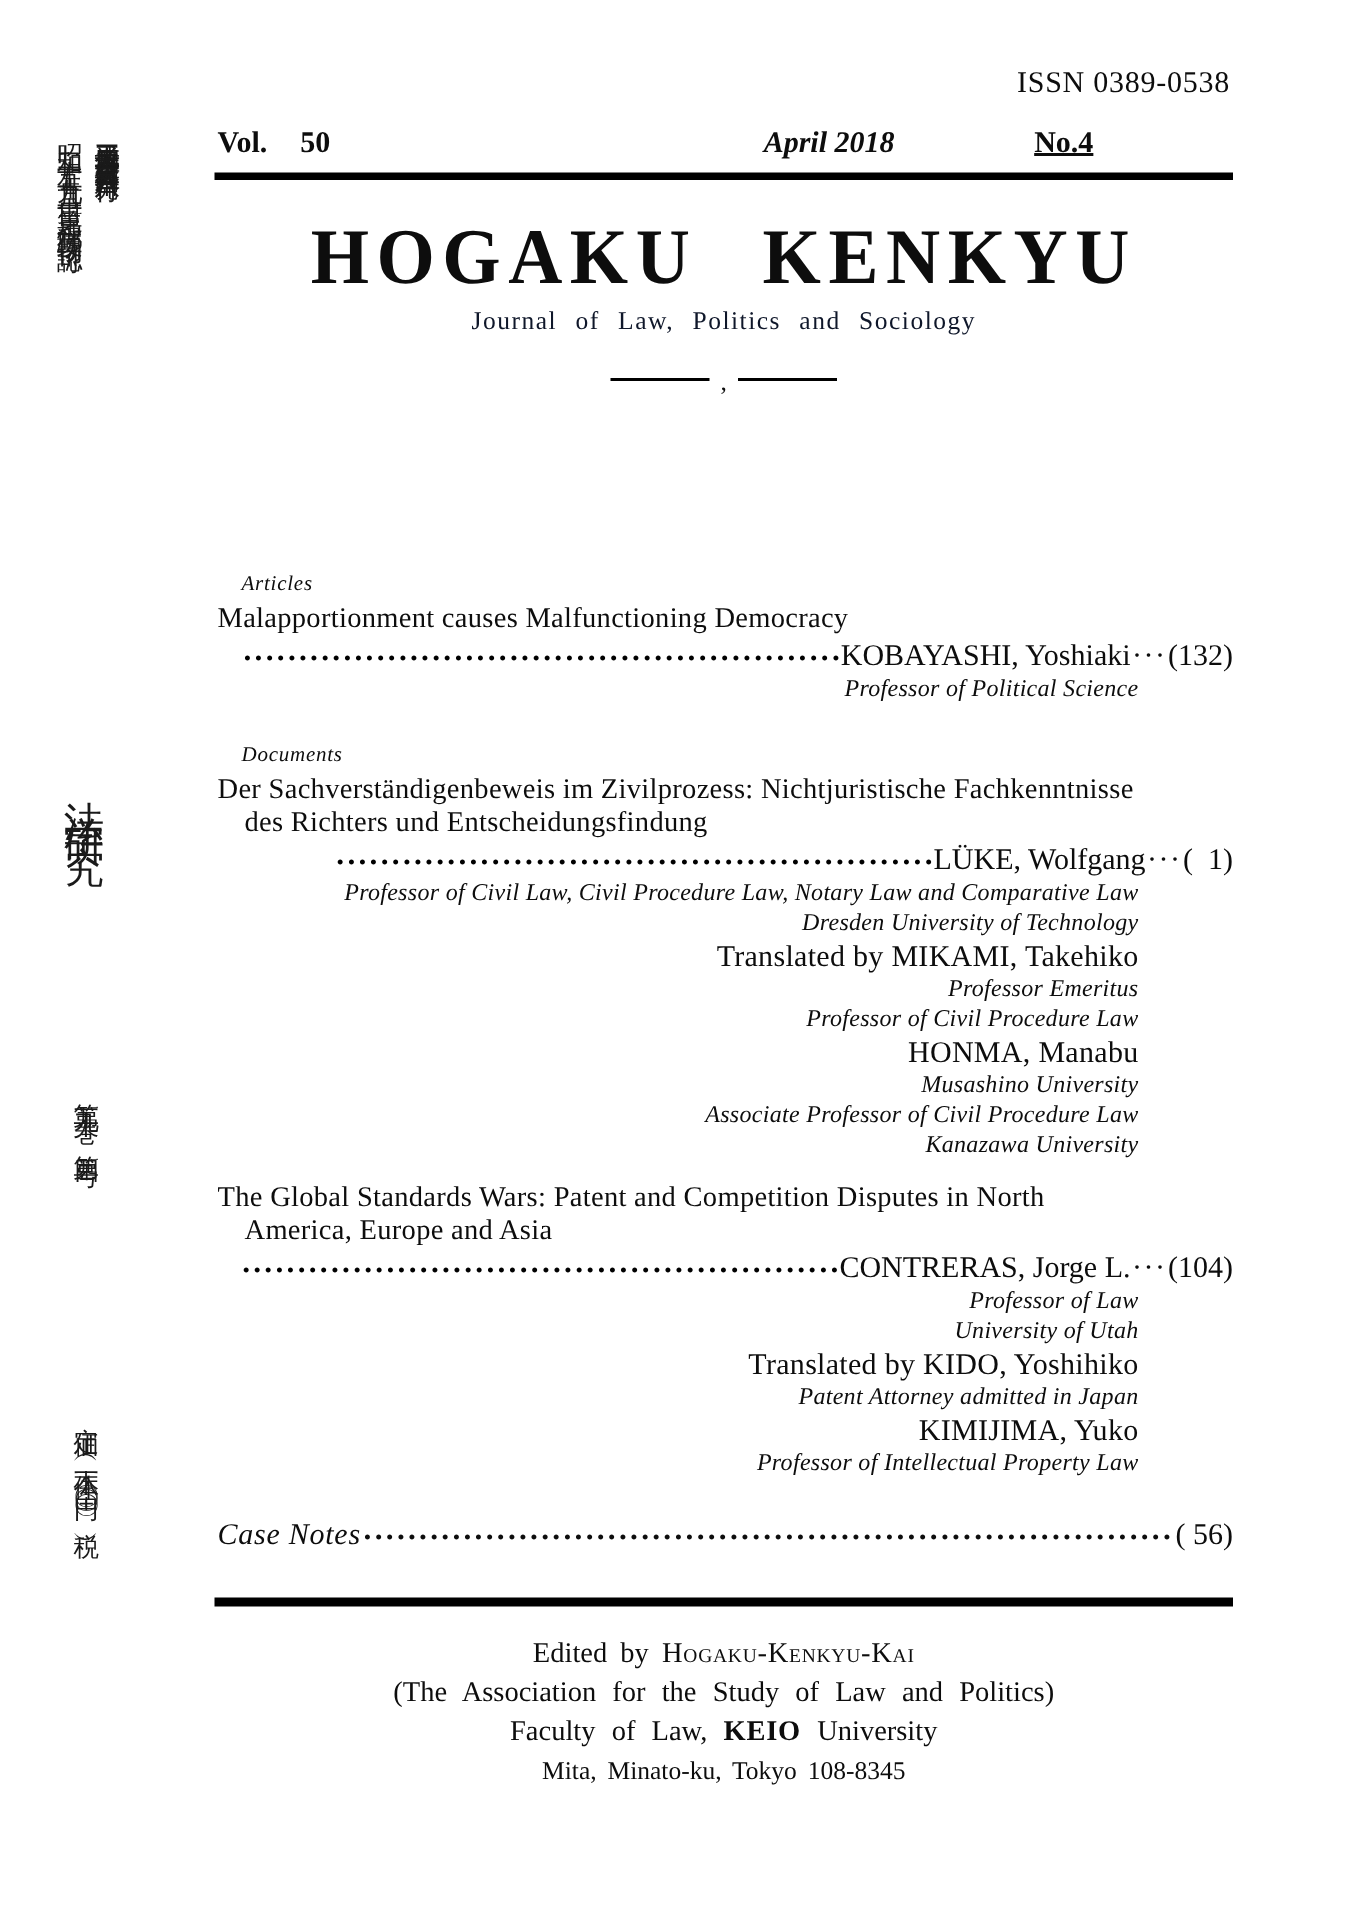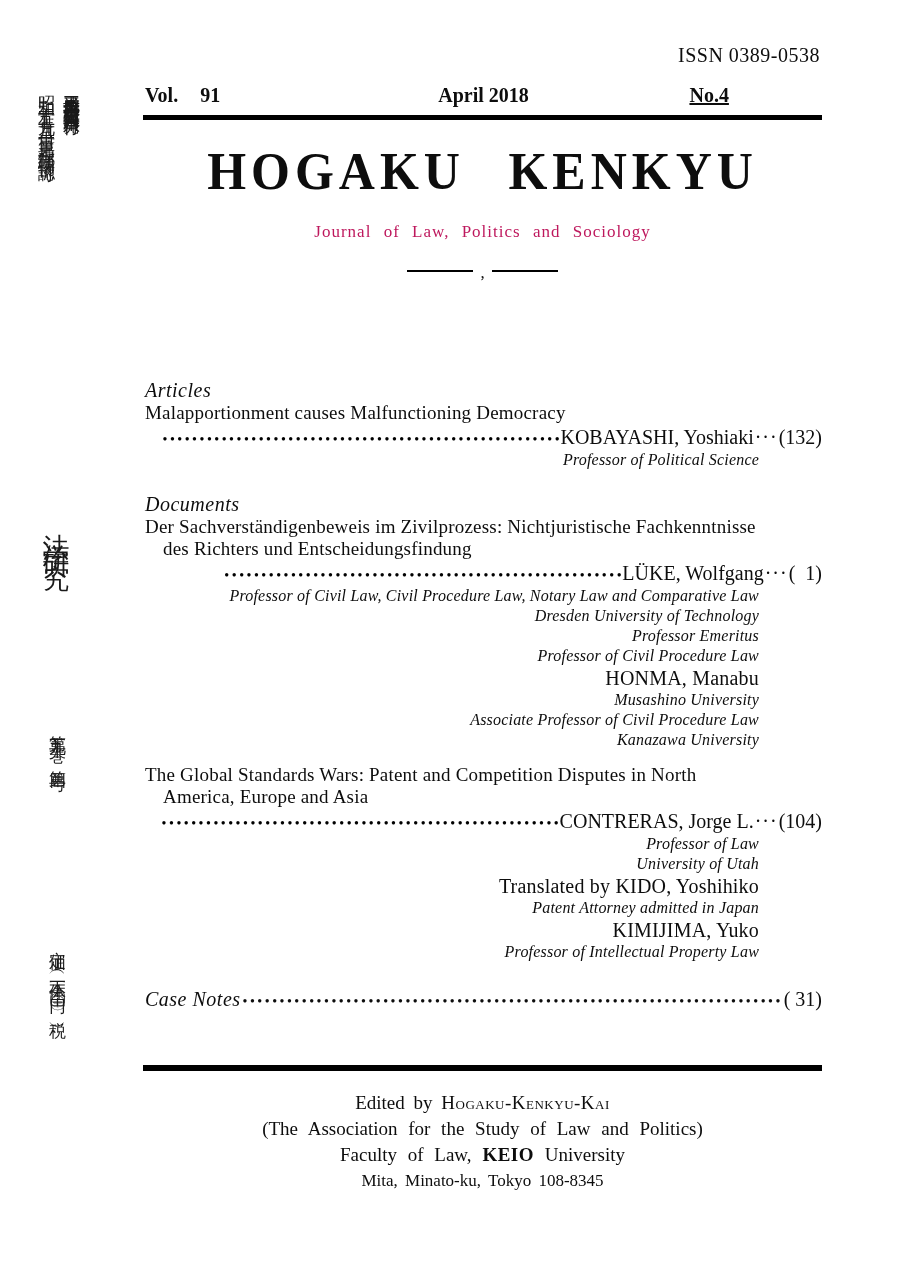--- a/index.html
+++ b/index.html
@@ -12,51 +12,51 @@
 
   
   .issn { position:absolute; top:44px; right:90px; font-size:20px; letter-spacing:0.5px; }
 
   
   .header-row {
     position:absolute; top:84px; left:145px; right:88px;
     display:flex; align-items:baseline; font-weight:bold; font-size:20px;
   }
   .hcell { flex:1; }
-  .hcell.center { text-align:center; }
+  .hcell.center { text-align:right;font-style:italic; }
   .hcell.right { text-align:center;text-decoration:underline; }
   .volnum { margin-left:22px; }
 
   .rule { position:absolute; left:143px; right:88px; background:#000; }
   .rule-top { top:115px; height:5px; }
   .rule-bottom { top:1065px; height:6px; }
 
   
   .masthead { position:absolute; top:142px; left:145px; right:90px; text-align:center; }
   .mast-title {
     font-size:50px; font-weight:bold; letter-spacing:5px; word-spacing:26px;
     line-height:58px; transform:scaleY(1.05);
   }
-  .mast-sub { margin-top:22px; font-size:17px; letter-spacing:1px; word-spacing:7px; color:#be185d; }
+  .mast-sub { margin-top:4px; font-size:17px; letter-spacing:1px; word-spacing:7px; color:#0f172a; }
   .mast-divider { margin-top:24px; display:flex; justify-content:center; align-items:center; }
   .dline { width:66px; height:2px; background:#000; display:inline-block; }
   .dcomma { font-size:17px; line-height:10px; margin:0 7px; position:relative; top:2px; }
 
   
   .sb { position:absolute; writing-mode:vertical-rl; text-orientation:mixed; color:#1a1a1a; }
   .sb-top { top:82px; left:32px; width:52px; height:418px; font-size:17px; line-height:25px; }
   .sb-col1 { letter-spacing:1px; }
   .sb-col2 { letter-spacing:4px; }
   .sb-title { top:512px; left:39px; width:34px; line-height:34px; font-size:27px; letter-spacing:10px; }
   .sb-vol   { top:722px; left:45px; width:24px; line-height:24px; font-size:17px; letter-spacing:3px; }
   .sb-price { top:938px; left:45px; width:24px; line-height:24px; font-size:17px; letter-spacing:3px; }
 
   
   .toc { position:absolute; top:378px; left:145px; width:677px; }
-  .sec-heading { font-size:20px; line-height:24px; font-style:italic; letter-spacing:0.5px; }
+  .sec-heading { font-size:14px; line-height:24px; font-style:italic; letter-spacing:0.5px;margin-left:16px; }
   .sec-heading.documents { margin-top:22px; }
   .entry.second { margin-top:14px; }
   .etitle { font-size:19px; line-height:22px; letter-spacing:0.2px; }
   .etitle.line2 { padding-left:18px; }
   .aline { display:flex; justify-content:flex-end; align-items:baseline; line-height:26px; }
   .leader {
     display:inline-block; width:398px; height:17px; line-height:17px;
     overflow:hidden; white-space:nowrap; font-size:14px; letter-spacing:2.5px; color:#000;
   }
   .author { font-size:20px; white-space:pre; }
@@ -83,21 +83,21 @@
 </style>
 </head>
 <body>
 
 <div class="page">
 
   <div class="issn">ISSN 0389-0538</div>
 
   <div class="header-row">
     <div class="hcell left">
-      <span>Vol.</span><span class="volnum">91</span>
+      <span>Vol.</span><span class="volnum">50</span>
     </div>
     <div class="hcell center">April 2018</div>
     <div class="hcell right">No.4</div>
   </div>
   <div class="rule rule-top"></div>
 
   <div class="masthead">
     <div class="mast-title">HOGAKU KENKYU</div>
     <div class="mast-sub">Journal of Law, Politics and Sociology</div>
     <div class="mast-divider">
@@ -136,20 +136,21 @@
       <div class="etitle">Der Sachverständigenbeweis im Zivilprozess: Nichtjuristische Fachkenntnisse</div>
       <div class="etitle line2">des Richters und Entscheidungsfindung</div>
       <div class="aline">
         <span class="leader">••••••••••••••••••••••••••••••••••••••••••••••••••••••••••••</span>
           <span class="author">LÜKE, Wolfgang</span>
           <span class="ell">···</span>
           <span class="pnum">(  1)</span>
       </div>
       <div class="credit">Professor of Civil Law, Civil Procedure Law, Notary Law and Comparative Law</div>
       <div class="credit">Dresden University of Technology</div>
+      <div class="credit nm">Translated by MIKAMI, Takehiko</div>
       <div class="credit">Professor Emeritus</div>
       <div class="credit">Professor of Civil Procedure Law</div>
       <div class="credit nm">HONMA, Manabu</div>
       <div class="credit">Musashino University</div>
       <div class="credit">Associate Professor of Civil Procedure Law</div>
       <div class="credit">Kanazawa University</div>
     </div>
 
     <div class="entry second">
       <div class="etitle">The Global Standards Wars: Patent and Competition Disputes in North</div>
@@ -164,21 +165,21 @@
       <div class="credit">University of Utah</div>
       <div class="credit nm">Translated by KIDO, Yoshihiko</div>
       <div class="credit">Patent Attorney admitted in Japan</div>
       <div class="credit nm">KIMIJIMA, Yuko</div>
       <div class="credit">Professor of Intellectual Property Law</div>
     </div>
 
     <div class="case-notes">
       <span class="cn-label">Case Notes</span>
         <span class="cn-leader">••••••••••••••••••••••••••••••••••••••••••••••••••••••••••••••••••••••••••••••••••••••••••</span>
-        <span class="pnum">( 31)</span>
+        <span class="pnum">( 56)</span>
     </div>
 
   </div>
 
   <div class="rule rule-bottom"></div>
 
   <div class="footer">
     <div class="f1">
       <span>Edited by </span><span class="smallcaps">Hogaku-Kenkyu-Kai</span>
     </div>

